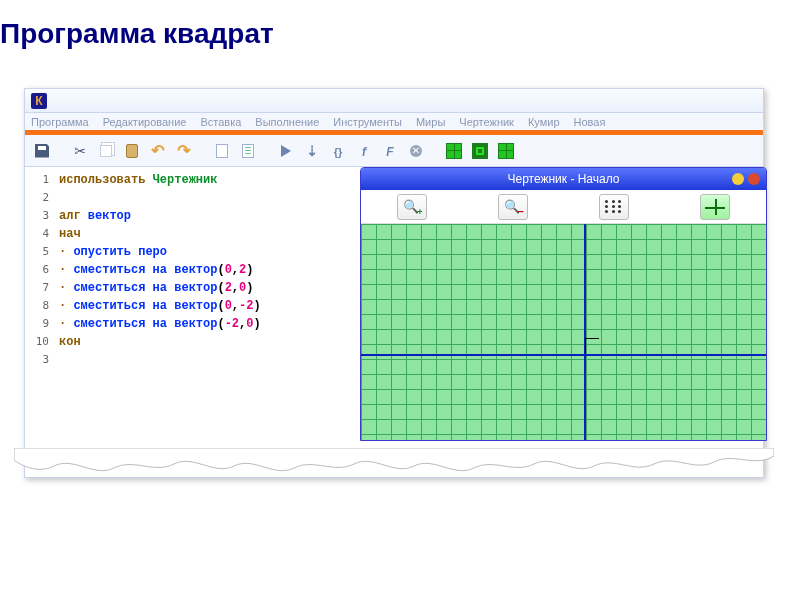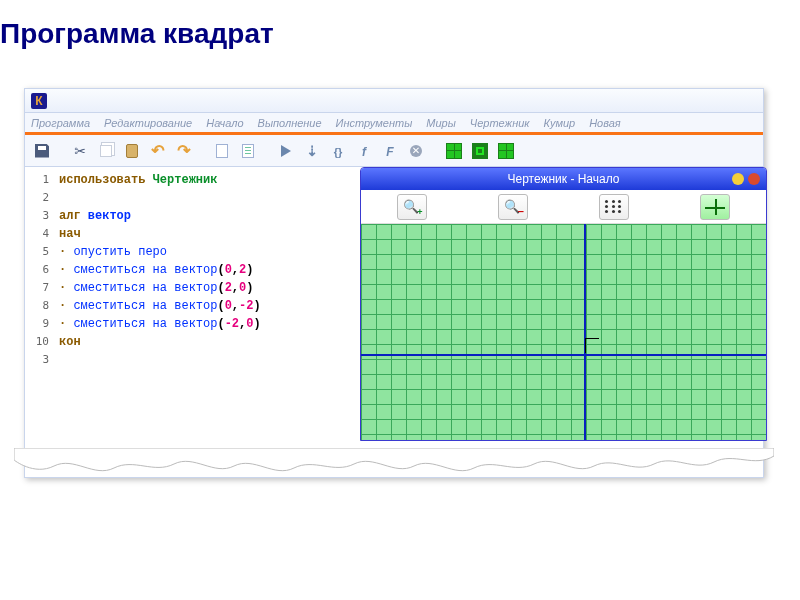--- a/index.html
+++ b/index.html
@@ -2,21 +2,21 @@
 <html><head>
 <meta charset="utf-8">
 <style>
   * { box-sizing: border-box; margin: 0; padding: 0; }
   body { font-family: Verdana, Geneva, sans-serif; background: #fff; width: 800px; height: 600px; position: relative; }
   .slide-title { text-align: left; font-size: 28px; font-weight: bold; color: #00007f; margin-top: 18px; }
   .app-window { position: absolute; left: 24px; top: 88px; width: 740px; background: #fff; border: 1px solid #c9d5ec; box-shadow: 2px 2px 6px rgba(0,0,0,.25); }
   .titlebar { height: 24px; background: linear-gradient(#fafcff,#eaf0fb); display: flex; align-items: center; padding: 0 6px; border-bottom: 1px solid #c9d5ec; }
   .app-icon { width: 16px; height: 16px; background: #1a1a8f; color: #e6a23c; font-weight: bold; font-size: 12px; text-align: center; line-height: 16px; border-radius: 2px; margin-right: 6px; }
   .titlebar-text { font-size: 12px; color: #222; }
-  .menubar { height: 22px; display: flex; align-items: center; padding: 0 6px; background: #f4f7fd; border-bottom: 3px solid #f97316; font-style: italic; }
+  .menubar { height: 22px; display: flex; align-items: center; padding: 0 6px; background: #f4f7fd; border-bottom: 5px solid #f97316; }
   .menubar span { font-size: 11px; color: #8a99b5; margin-right: 14px; cursor: default; }
   .toolbar { height: 32px; display: flex; align-items: center; padding: 0 6px; gap: 4px; background: #f4f7fd; border-bottom: 1px solid #c9d5ec; }
   .tbtn { width: 22px; height: 22px; display: flex; align-items: center; justify-content: center; border-radius: 3px; background: #f4f7fd; }
   .sep { width: 8px; }
   .icon-save { width:14px; height:14px; background:#4b5b7c; clip-path: polygon(0 0,80% 0,100% 20%,100% 100%,0 100%); position:relative; }
   .icon-save::after{content:"";position:absolute;left:3px;top:2px;width:8px;height:4px;background:#fff;}
   .icon-scissors::before{content:"\2702";font-size:14px;color:#4b5b7c;}
   .icon-copy{width:12px;height:12px;border:1px solid #c8cfdc;background:#fff;box-shadow:2px -2px 0 #fff,2px -2px 0 1px #c8cfdc;}
   .icon-paste{width:12px;height:14px;background:#d8b36a;border:1px solid #a37f3a;border-radius:2px;}
   .icon-undo::before{content:"\21B6";color:#e6a23c;font-size:16px;font-weight:bold;}
@@ -31,21 +31,21 @@
   .icon-stop{width:12px;height:12px;border-radius:50%;background:#9aa6bb;color:#fff;font-size:10px;line-height:12px;text-align:center;}
   .icon-stop::before{content:"\2715";}
   .green-grid{width:16px;height:16px;display:grid;grid-template:repeat(2,1fr)/repeat(2,1fr);gap:1px;background:#1a7f1a;padding:1px;}
   .green-grid span{background:#22c522;}
   .green-sq{width:16px;height:16px;background:#1a7f1a;position:relative;}
   .green-sq::after{content:"";position:absolute;inset:4px;border:2px solid #22e522;}
   .content { display:flex; height: 310px; }
   .gutter { width: 30px; background:#fff; border-right:0; padding-top:4px; }
   .gutter div { font: 11px/18px Consolas,monospace; color:#666; text-align:right; padding-right:6px; }
   .code { flex:0 0 290px; padding:4px 4px 0 4px; font: bold 12px/18px Consolas,"Courier New",monospace; white-space:pre; }
-  .kw{color:#8a5a00;} .lib{color:#0a8f2a;} .name{color:#0030ff;} .cmd{color:#0030ff;font-weight:normal;} .arg{color:#e6007e;font-weight:bold;} .blk{color:#000;}
+  .kw{color:#8a5a00;} .lib{color:#0a8f2a;} .name{color:#0030ff;} .cmd{color:#0030ff;font-weight:bold;} .arg{color:#e6007e;font-weight:bold;} .blk{color:#000;}
   .bullet{color:#8a5a00;}
   .drawer-panel { flex:1; position:relative; }
   .drawer-window { position:absolute; left:15px; top:0; right:-4px; border:1px solid #3a3ad0; border-radius:4px 4px 0 0; overflow:hidden; background:#f7f7f7; }
   .drawer-title { height:22px; background:linear-gradient(#5b76ff,#1e3ad8); color:#fff; font-size:12px; display:flex; align-items:center; justify-content:center; position:relative; }
   .drawer-title .dots{position:absolute;right:6px;display:flex;gap:4px;}
   .dot{width:12px;height:12px;border-radius:50%;}
   .dot.y{background:#f4cf3a;} .dot.r{background:#d94a2f;}
   .drawer-toolbar{height:34px;background:#fff;display:flex;align-items:center;justify-content:space-around;border-bottom:1px solid #ddd;}
   .dtb{width:30px;height:26px;border:1px solid #bbb;border-radius:3px;background:linear-gradient(#fff,#eee);display:flex;align-items:center;justify-content:center;}
   .zoomin::before{content:"\1F50D";font-size:13px;} .zoomin{position:relative;}
@@ -74,21 +74,21 @@
 <div class="slide-title">Программа квадрат</div>
 
 <div class="app-window">
   <div class="titlebar">
     <div class="app-icon">К</div>
   </div>
 
   <div class="menubar">
     <span>Программа</span>
     <span>Редактирование</span>
-    <span>Начало</span>
+    <span>Вставка</span>
     <span>Выполнение</span>
     <span>Инструменты</span>
     <span>Миры</span>
     <span>Чертежник</span>
     <span>Кумир</span>
     <span>Новая</span>
   </div>
 
   <div class="toolbar">
     <div class="tbtn">

